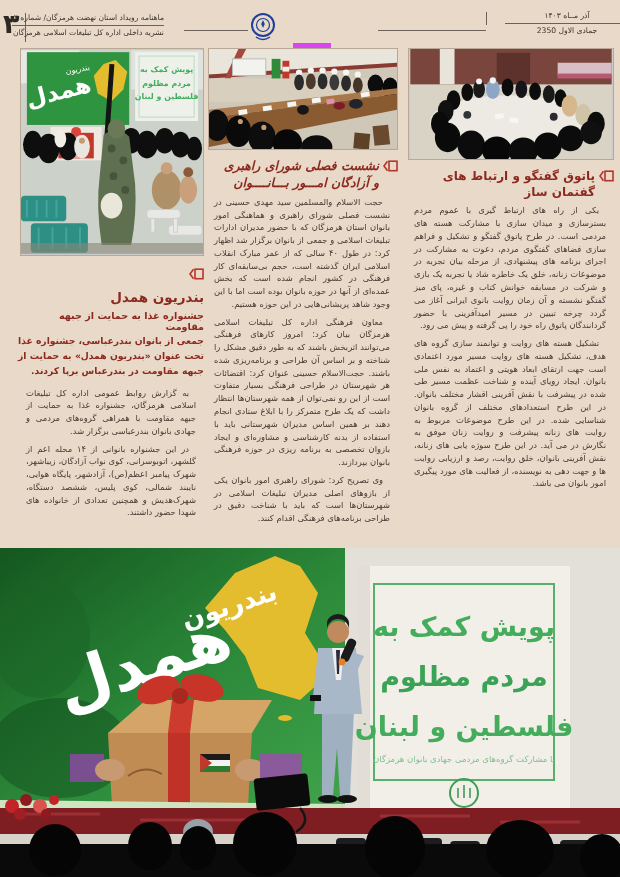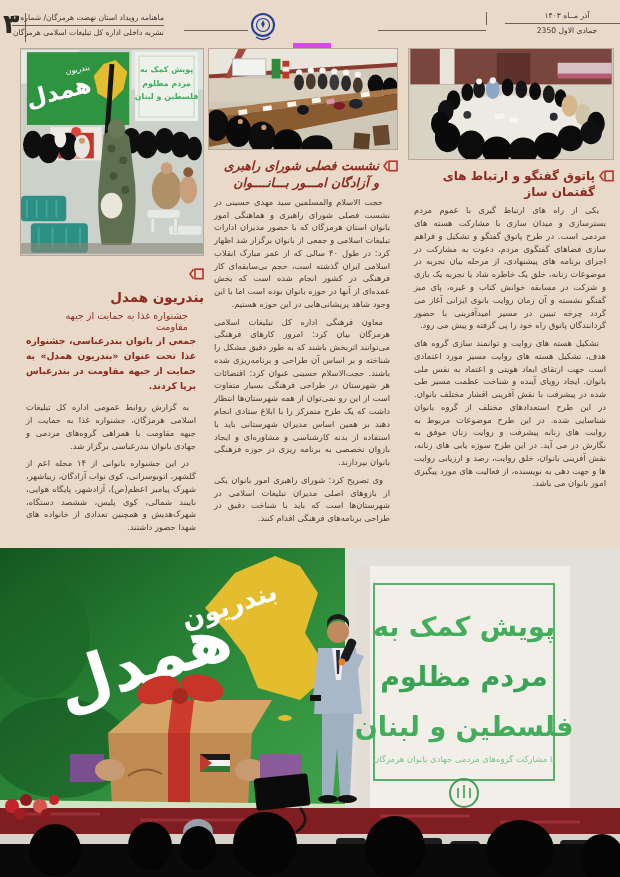--- a/index.html
+++ b/index.html
@@ -35,22 +35,22 @@
     display:flex; align-items:flex-start; gap:4px;
     color:#8c2a20; font-size:12px; line-height:1.35; font-weight:bold;
     margin:8px 0 4px;
   }
   .col-3 h2.headline { font-size:13.5px;flex-direction:column; }
   .bracket-icon { flex:0 0 auto; margin-top:2px; }
   p.body {
     font-size:8.4px; line-height:1.52; color:#473a33;
     text-align:justify; margin:3px 8px 5px; text-indent:7px;
   }
-  p.lead { font-weight:bold; color:#8c2a20; font-size:9.2px; line-height:1.6; text-align:justify; margin:2px 8px 8px; }
-  .lead-title { font-weight:normal; color:#8c2a20; font-size:9.6px; margin:4px 16px 2px; }
+  p.lead { font-weight:bold; color:#8c2a20; font-size:9.2px; line-height:1.6; text-align:justify; margin:2px 0 8px; }
+  .lead-title { font-weight:bold; color:#8c2a20; font-size:9.6px; margin:4px 0 2px; }
   
   .bottom-photo { position:absolute; left:0; top:548px; width:620px; height:329px; }
 </style>
 </head>
 <body>
 
 <div class="page">
 
   <div class="pagenum">۳</div>
   <div class="pagenum-rule"></div>

